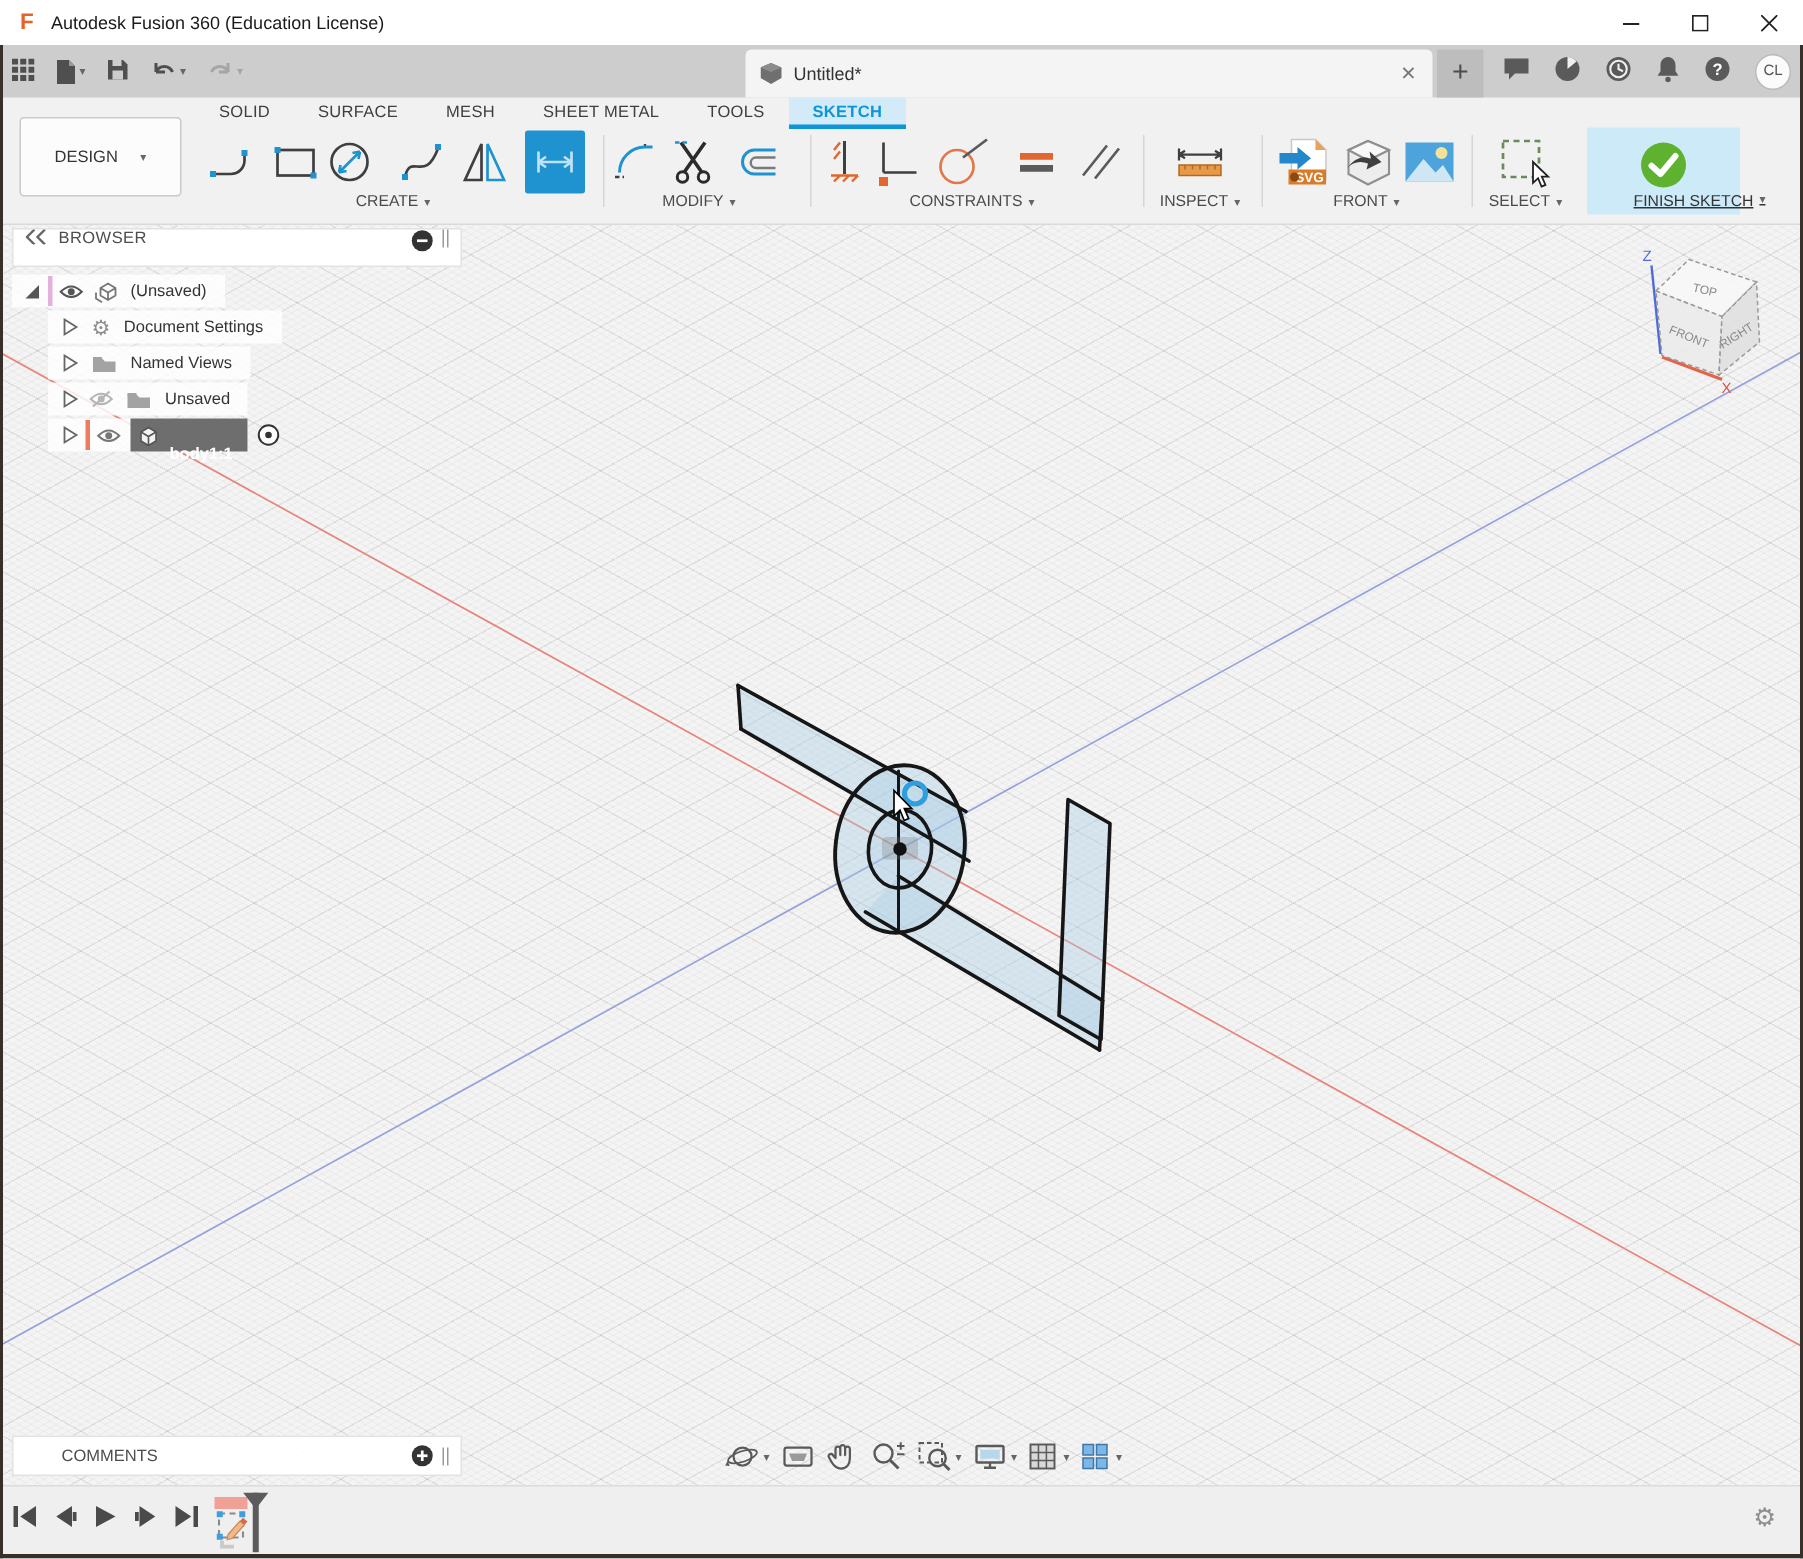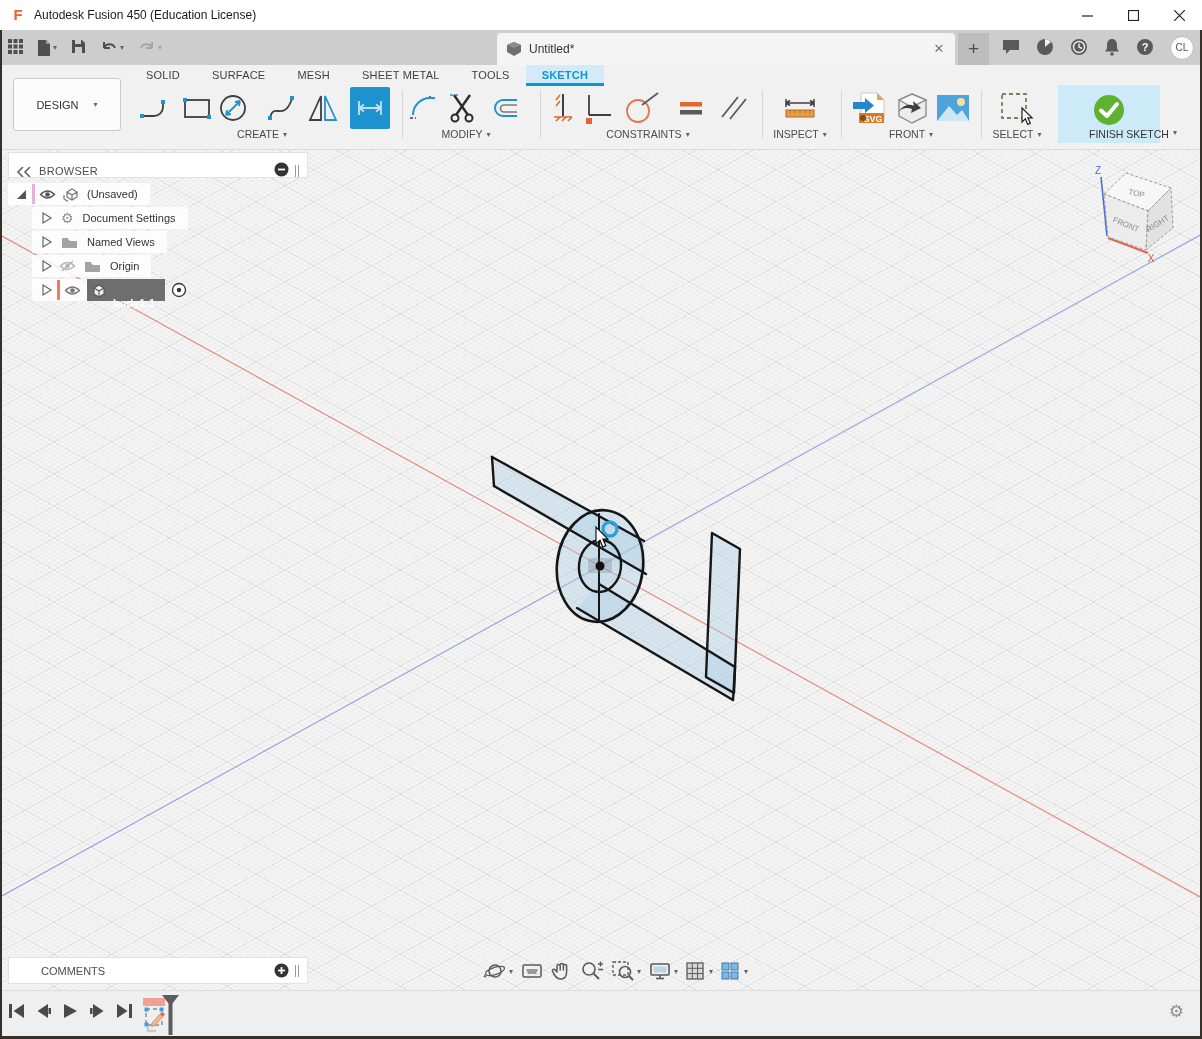--- a/index.html
+++ b/index.html
@@ -32,35 +32,35 @@
   
   .ribbon { position:absolute; left:0; top:65px; width:1202px; height:85px; background:#f1f1f1; border-bottom:1px solid #dadada; z-index:38; }
   .ribbon-tabs { position:absolute; left:130px; top:0; height:21px; display:flex; }
   .ribbon-tab { padding:0 16px; height:21px; line-height:20px; font-size:11px; color:#3f3f3f; letter-spacing:.2px; }
   .ribbon-tab.active { background:#d3eaf8; color:#0a96d7; border-bottom:3px solid #0a96d7;font-weight:bold; }
   .design-box { position:absolute; left:13px; top:13px; width:108px; height:53px; background:#fcfcfc; border:1px solid #c9c9c9; border-radius:3px; display:flex; align-items:center; justify-content:center; gap:15px; font-size:11px; color:#333; }
   .tool { position:absolute; top:22px; width:40px; height:42px; display:flex; align-items:center; justify-content:center; }
   .group-label { position:absolute; top:63px; font-size:10.5px; color:#4a4a4a; display:flex; gap:4px; align-items:center; transform:translateX(-50%); white-space:nowrap; }
   .vsep { position:absolute; top:25px; width:1px; height:48px; background:#d6d6d6; }
   .finish-block { position:absolute; left:1058px; top:20px; width:102px; height:58px; background:#cdeaf8; }
-  .finish-label { position:absolute; left:1133px; top:63px; transform:translateX(-50%); font-size:10.5px; color:#333; display:flex; gap:4px; white-space:nowrap; }
+  .finish-label { position:absolute; left:1133px; top:63px; transform:translateX(-50%); font-size:10.5px; color:#333; display:flex; gap:4px; white-space:nowrap;text-decoration:underline; }
 
   
   .canvas { position:absolute; left:2px; top:150px; width:1198px; height:840px; background-color:#f4f4f4;
     background-image:
       repeating-linear-gradient(29deg,  rgba(60,60,60,0.075) 0 1px, transparent 1px 28px),
       repeating-linear-gradient(151deg, rgba(60,60,60,0.075) 0 1px, transparent 1px 28px),
       repeating-linear-gradient(29deg,  rgba(60,60,60,0.030) 0 1px, transparent 1px 4px),
       repeating-linear-gradient(151deg, rgba(60,60,60,0.030) 0 1px, transparent 1px 4px);
     z-index:1; }
   #scene { position:absolute; left:0; top:0; width:1202px; height:1039px; z-index:5; pointer-events:none; }
 
   
   .browser-panel { position:absolute; left:8px; top:152px; width:300px; z-index:20; }
-  .panel-header { height:26px; background:rgba(255,255,255,0.95); border:1px solid #e2e2e2; display:flex; align-items:flex-end; padding:0 8px; color:#4d4d4d; letter-spacing:.3px; }
+  .panel-header { height:26px; background:rgba(255,255,255,0.95); border:1px solid #e2e2e2; display:flex; align-items:flex-start; padding:0 8px; color:#4d4d4d; letter-spacing:.3px; }
   .panel-header .ph-title { margin-left:8px; flex:1; }
   .tree { margin-top:4px; }
   .tree-row { height:24px; display:flex; align-items:center; margin-bottom:0; }
   .row-pill { display:flex; align-items:center; background:rgba(255,255,255,0.82); height:22px; padding-right:12px; }
   .vbar { width:3px; height:20px; margin:0 4px; }
   .tree-label { margin-left:6px; font-size:11px; color:#333; }
   .sel-seg { display:flex; align-items:center; background:#6e6e6e; height:22px; padding:0 10px 0 4px; margin-left:6px; }
   .sel-seg .tree-label { color:#fff; font-weight:bold;margin-top:26px; }
   .indent1 { width:24px; }
 
@@ -126,21 +126,21 @@
       <text x="1159" y="226" font-size="8" fill="#8a8a8a" text-anchor="middle" transform="rotate(-32,1159,226)">RIGHT</text>
       <text x="1098" y="174" font-size="10" fill="#4f6bd8" text-anchor="middle">Z</text>
       <text x="1151" y="262" font-size="10" fill="#d95540" text-anchor="middle">X</text>
     </g>
 
     <path d="M596,527 l0,17 4,-3.8 2.8,6.8 3,-1.3 -2.9,-6.6 5,0 z" fill="#fff" stroke="#000" stroke-width="1.1"></path>
   </svg>
 
   <div class="titlebar">
     <div class="logo">F</div>
-    <div class="title">Autodesk Fusion 450 (Education License)</div>
+    <div class="title">Autodesk Fusion 360 (Education License)</div>
     <div class="win-controls">
       <div class="win-btn">
           <svg width="11" height="11">
             <line x1="0" y1="6" x2="11" y2="6" stroke="#222" stroke-width="1.2"></line>
           </svg>
         </div>
       <div class="win-btn">
           <svg width="11" height="11">
             <rect x="0.5" y="0.5" width="10" height="10" fill="none" stroke="#222" stroke-width="1.2"></rect>
           </svg>
@@ -488,21 +488,21 @@
             </svg>
           <svg width="17" height="12" style="margin-left:6px">
               <path d="M1.5,6 Q8.5,-1 15.5,6 Q8.5,13 1.5,6 z" fill="none" stroke="#b5b5b5" stroke-width="1.4"></path>
               <circle cx="8.5" cy="6" r="2.3" fill="#b5b5b5"></circle>
               <line x1="3" y1="11" x2="14" y2="1" stroke="#b5b5b5" stroke-width="1.4"></line>
             </svg>
           <svg width="17" height="13" style="margin-left:8px">
               <path d="M1,3 h6 l2,2 h7 v7 h-15 z" fill="#a3a3a3"></path>
               <rect x="1" y="2" width="6" height="2" fill="#a3a3a3"></rect>
             </svg>
-          <span class="tree-label" style="margin-left:9px">Origin</span>
+          <span class="tree-label" style="margin-left:9px">Unsaved</span>
         </div>
       </div>
 
       <div class="tree-row">
         <div class="indent1"></div>
         <div class="row-pill" style="padding-left:8px; padding-right:0">
           <svg width="13" height="14">
               <polygon points="3,2 11,7 3,12" fill="#fdfdfd" stroke="#666" stroke-width="1.2"></polygon>
             </svg>
           <span class="vbar" style="background:#ef7a5e"></span>

